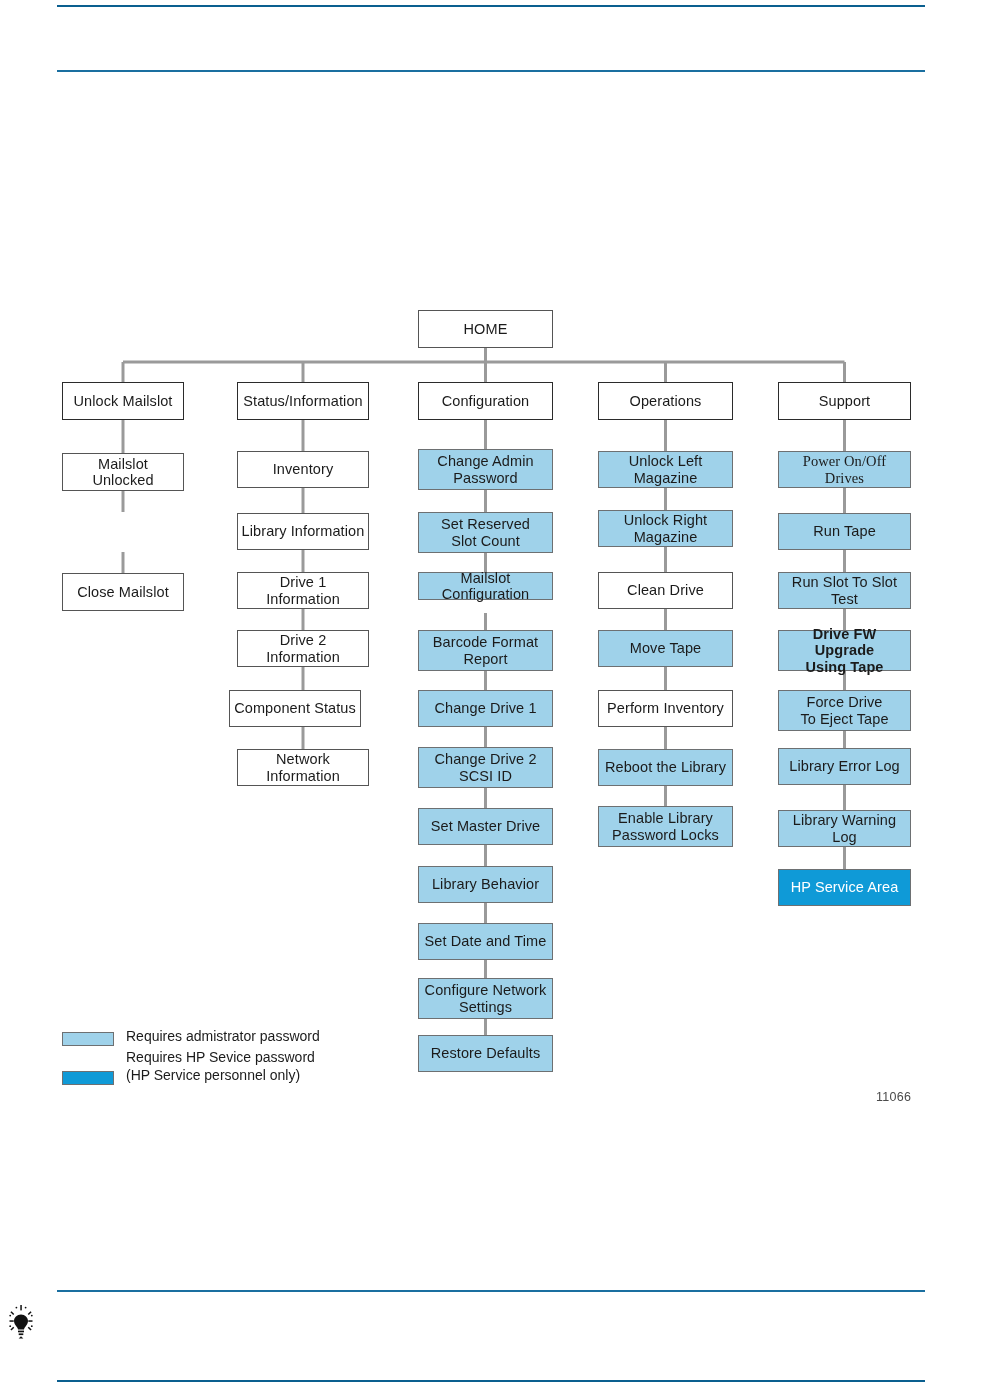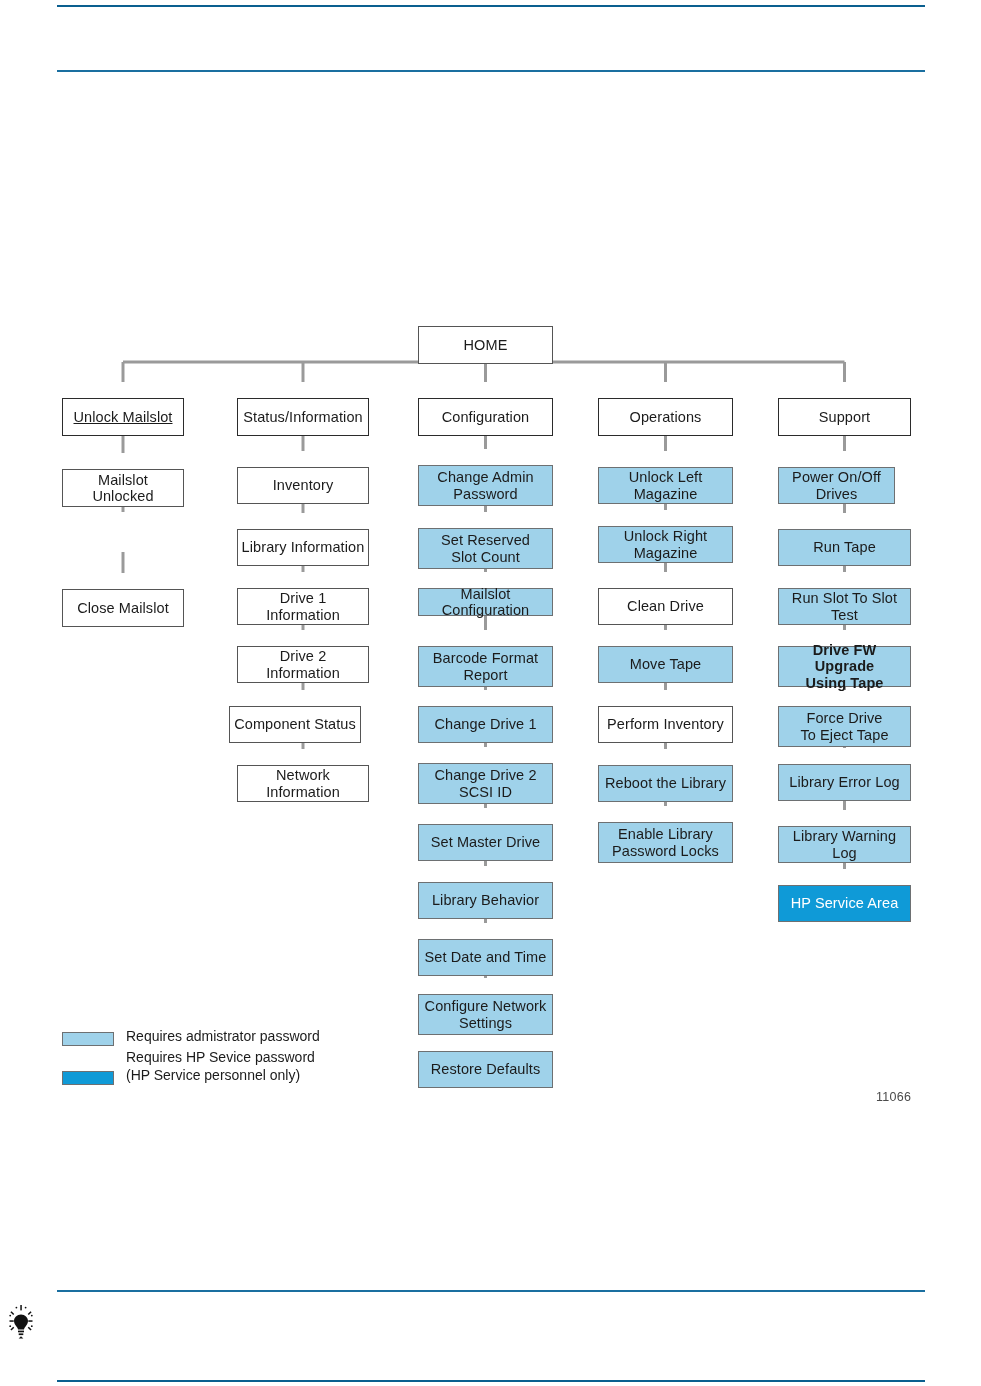--- a/index.html
+++ b/index.html
@@ -57,21 +57,20 @@
     justify-content: center;
     text-align: center;
     border: 1.4px solid #555555;
     background: #ffffff;
     font-size: 14.5px;
     line-height: 1.12;
     letter-spacing: .1px;
     color: #1b1b1b;
     padding: 0 3px;
     white-space: pre-line;
-    margin-top: 16px;
   }
   .node.level1 {
     border-color: #2b2b2b;
     border-width: 1.6px;
   }
   .node.admin {
     background: #9fd2ea;
     border-color: #6d7072;
   }
   .node.service {
@@ -195,21 +194,21 @@
       <line x1="844.5" y1="488" x2="844.5" y2="513" stroke="#9a9a9a" stroke-width="3"></line>
       <line x1="844.5" y1="550" x2="844.5" y2="572" stroke="#9a9a9a" stroke-width="3"></line>
       <line x1="844.5" y1="609" x2="844.5" y2="630" stroke="#9a9a9a" stroke-width="3"></line>
       <line x1="844.5" y1="671" x2="844.5" y2="690" stroke="#9a9a9a" stroke-width="3"></line>
       <line x1="844.5" y1="731" x2="844.5" y2="748" stroke="#9a9a9a" stroke-width="3"></line>
       <line x1="844.5" y1="785" x2="844.5" y2="810" stroke="#9a9a9a" stroke-width="3"></line>
       <line x1="844.5" y1="847" x2="844.5" y2="869" stroke="#9a9a9a" stroke-width="3"></line>
     </svg>
 
 <div class="node" style="left: 418px; top: 310px; width: 135px; height: 38px;">HOME</div>
-    <div class="node level1" style="left: 62px; top: 382px; width: 122px; height: 38px; text-decoration: underline;">Unlock Mailslot</div>
+    <div class="node level1" style="left: 62px; top: 382px; width: 122px; height: 38px;">Unlock Mailslot</div>
     <div class="node" style="left: 62px; top: 453px; width: 122px; height: 38px;">Mailslot Unlocked</div>
     <div class="node" style="left: 62px; top: 573px; width: 122px; height: 38px;">Close Mailslot</div>
     <div class="node level1" style="left: 237px; top: 382px; width: 132px; height: 38px;">Status/Information</div>
     <div class="node" style="left: 237px; top: 451px; width: 132px; height: 37px;">Inventory</div>
     <div class="node" style="left: 237px; top: 513px; width: 132px; height: 37px;">Library Information</div>
     <div class="node" style="left: 237px; top: 572px; width: 132px; height: 37px;">Drive 1 Information</div>
     <div class="node" style="left: 237px; top: 630px; width: 132px; height: 37px;">Drive 2 Information</div>
     <div class="node" style="left: 229px; top: 690px; width: 132px; height: 37px;">Component Status</div>
     <div class="node" style="left: 237px; top: 749px; width: 132px; height: 37px;">Network Information</div>
     <div class="node level1" style="left: 418px; top: 382px; width: 135px; height: 38px;">Configuration</div>
@@ -233,21 +232,21 @@
     <div class="node level1" style="left: 598px; top: 382px; width: 135px; height: 38px;">Operations</div>
     <div class="node admin" style="left: 598px; top: 451px; width: 135px; height: 37px;">Unlock Left Magazine</div>
     <div class="node admin" style="left: 598px; top: 510px; width: 135px; height: 37px;">Unlock Right Magazine</div>
     <div class="node" style="left: 598px; top: 572px; width: 135px; height: 37px;">Clean Drive</div>
     <div class="node admin" style="left: 598px; top: 630px; width: 135px; height: 37px;">Move Tape</div>
     <div class="node" style="left: 598px; top: 690px; width: 135px; height: 37px;">Perform Inventory</div>
     <div class="node admin" style="left: 598px; top: 749px; width: 135px; height: 37px;">Reboot the Library</div>
     <div class="node admin" style="left: 598px; top: 806px; width: 135px; height: 41px;">Enable Library
 Password Locks</div>
     <div class="node level1" style="left: 778px; top: 382px; width: 133px; height: 38px;">Support</div>
-    <div class="node admin" style="left: 778px; top: 451px; width: 117px; height: 37px;">Power On/Off Drives</div>
+    <div class="node admin" style="left: 778px; top: 451px; width: 133px; height: 37px; font-family: Liberation Serif, serif;">Power On/Off Drives</div>
     <div class="node admin" style="left: 778px; top: 513px; width: 133px; height: 37px;">Run Tape</div>
     <div class="node admin" style="left: 778px; top: 572px; width: 133px; height: 37px;">Run Slot To Slot Test</div>
     <div class="node admin" style="left: 778px; top: 630px; width: 133px; height: 41px; font-weight: bold;">Drive FW Upgrade
 Using Tape</div>
     <div class="node admin" style="left: 778px; top: 690px; width: 133px; height: 41px;">Force Drive
 To Eject Tape</div>
     <div class="node admin" style="left: 778px; top: 748px; width: 133px; height: 37px;">Library Error Log</div>
     <div class="node admin" style="left: 778px; top: 810px; width: 133px; height: 37px;">Library Warning Log</div>
     <div class="node service" style="left: 778px; top: 869px; width: 133px; height: 37px;">HP Service Area</div>
   </div>

